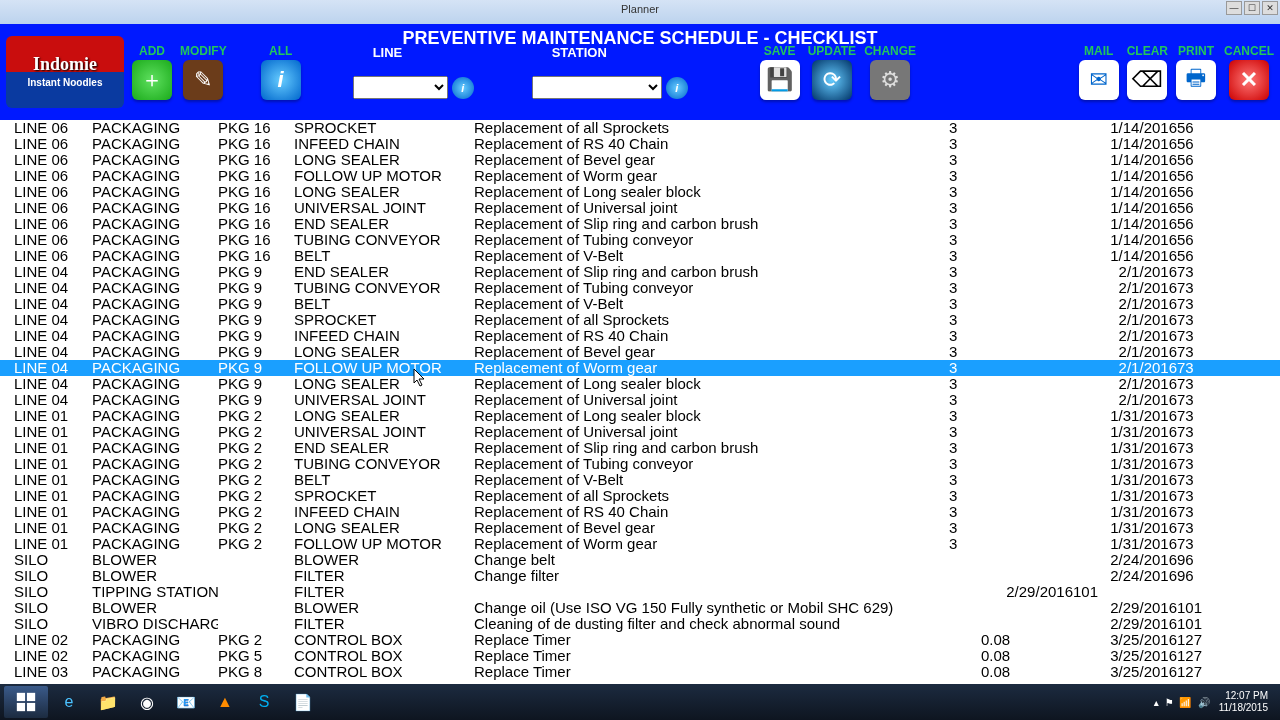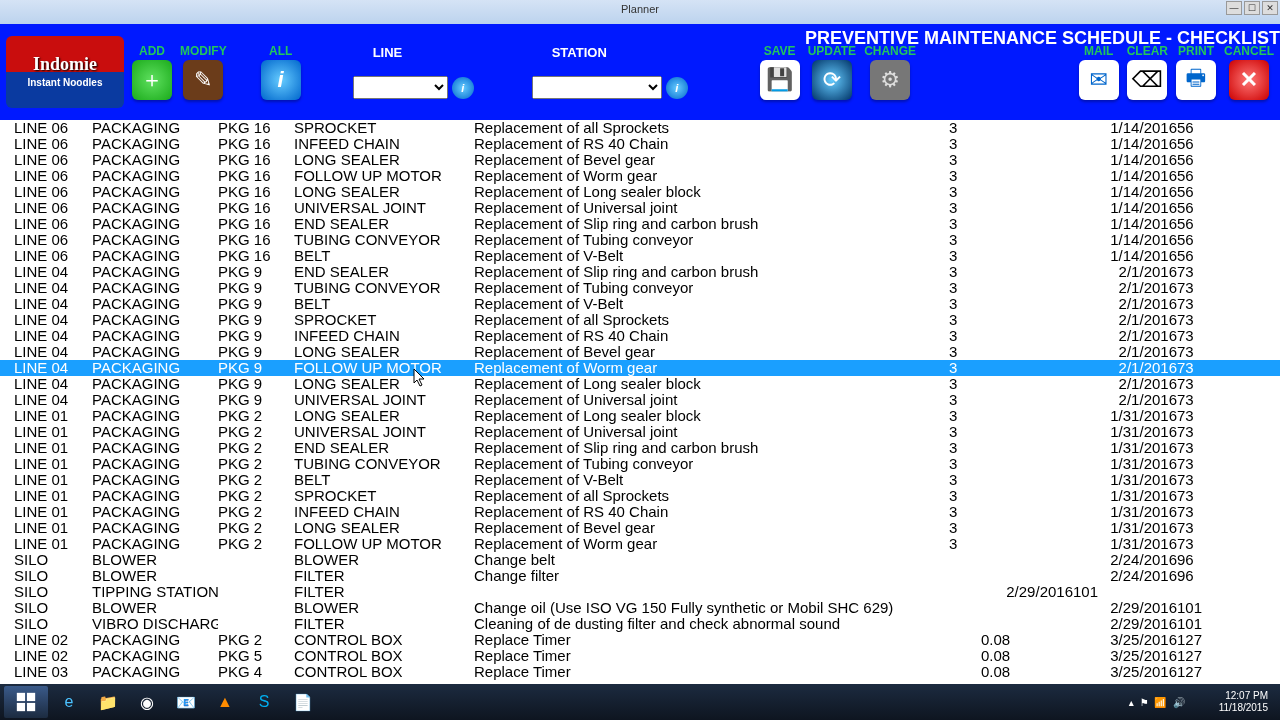--- a/index.html
+++ b/index.html
@@ -17,41 +17,41 @@
 .tbicon.green { background: radial-gradient(#5fe05f,#1aaa1a); color: #fff; }
 .tbicon.book { background: #6b3c1a; color: #fff; }
 .tbicon.info { background: radial-gradient(#6cf,#06c); color: #fff; font-style: italic; font-weight: bold; }
 .tbicon.save { background: #fff; }
 .tbicon.update { background: radial-gradient(#6cf,#036); color: #fff; }
 .tbicon.change { background: #777; color: #ddd; }
 .tbicon.mail { background: #fff; color: #06c; }
 .tbicon.clear { background: #fff; color: #000; }
 .tbicon.print { background: #fff; color: #06c; }
 .tbicon.cancel { background: radial-gradient(#f77,#c00); color: #fff; font-weight: bold; }
-.title-main { position: absolute; top: 4px; left: 0; right: 0; text-align: right; color: #fff; font-weight: bold; font-size: 18px; pointer-events: none; }
+.title-main { position: absolute; top: 4px; left: 0; right: 0; text-align: center; color: #fff; font-weight: bold; font-size: 18px; pointer-events: none; }
 .filter-block { display: flex; flex-direction: column; align-items: flex-start; gap: 16px; margin: 4px 6px; }
 .filter-block .flabel { color: #fff; font-weight: bold; font-size: 13px; margin-left: 20px; }
 .filter-row { display: flex; align-items: center; gap: 4px; }
 .filter-row select { width: 95px; height: 23px; font-size: 11px; }
 .filter-row .info-sm { width: 22px; height: 22px; background: radial-gradient(#6cf,#06c); border-radius: 50%; color: #fff; font-style: italic; font-weight: bold; text-align: center; line-height: 22px; cursor: pointer; }
 .spacer { flex: 1; }
 .grid { background: #fff; height: 570px; overflow-y: auto; overflow-x: hidden; }
 .row { display: grid; grid-template-columns: 78px 126px 76px 180px 475px 32px 92px 104px 50px; height: 16px; line-height: 16px; font-size: 15px; padding-left: 14px; cursor: pointer; }
 .row.selected { background: #1a9fff; color: #fff; }
 .row div { white-space: nowrap; overflow: hidden; }
 .c6 { text-align: left; }
 .c8 { text-align: right; }
 .taskbar { position: absolute; bottom: 0; left: 0; right: 0; height: 36px; background: linear-gradient(#1c2b40,#0e1520); display: flex; align-items: center; padding: 0 4px; gap: 3px; }
 .start-btn { width: 44px; height: 32px; background: linear-gradient(#3a5a8a,#1c2b40); border-radius: 2px; display: flex; align-items: center; justify-content: center; cursor: pointer; }
 .start-btn svg { width: 22px; height: 22px; }
 .task-icon { width: 36px; height: 30px; border-radius: 2px; display: flex; align-items: center; justify-content: center; font-size: 16px; cursor: pointer; color: #fff; }
 .tray { margin-left: auto; display: flex; align-items: center; gap: 8px; color: #fff; font-size: 10px; padding-right: 8px; }
 .tray-icons { display: flex; gap: 6px; }
 .tray-icons span { cursor: pointer; }
-.clock { text-align: right; line-height: 12px; margin-left: 25px; }
+.clock { text-align: right; line-height: 12px; }
 .cursor-arrow { position: absolute; left: 413px; top: 368px; width: 14px; height: 20px; pointer-events: none; z-index: 10; }
 </style>
 </head>
 <body>
 
 <div class="window-titlebar">
   <span>Planner</span>
   <div class="window-controls">
     <span>—</span>
     <span>☐</span>
@@ -496,21 +496,21 @@
       <div class="c4">CONTROL BOX</div>
       <div class="c5">Replace Timer</div>
       <div class="c6"></div>
       <div class="c7">0.08</div>
       <div class="c8">3/25/2016</div>
       <div class="c9">127</div>
     </div>
     <div class="row">
       <div class="c1">LINE 03</div>
       <div class="c2">PACKAGING</div>
-      <div class="c3">PKG 4</div>
+      <div class="c3">PKG 8</div>
       <div class="c4">CONTROL BOX</div>
       <div class="c5">Replace Timer</div>
       <div class="c6"></div>
       <div class="c7">0.08</div>
       <div class="c8">3/25/2016</div>
       <div class="c9">127</div>
     </div>
   </div>
 
 <svg class="cursor-arrow" viewBox="0 0 14 20">

